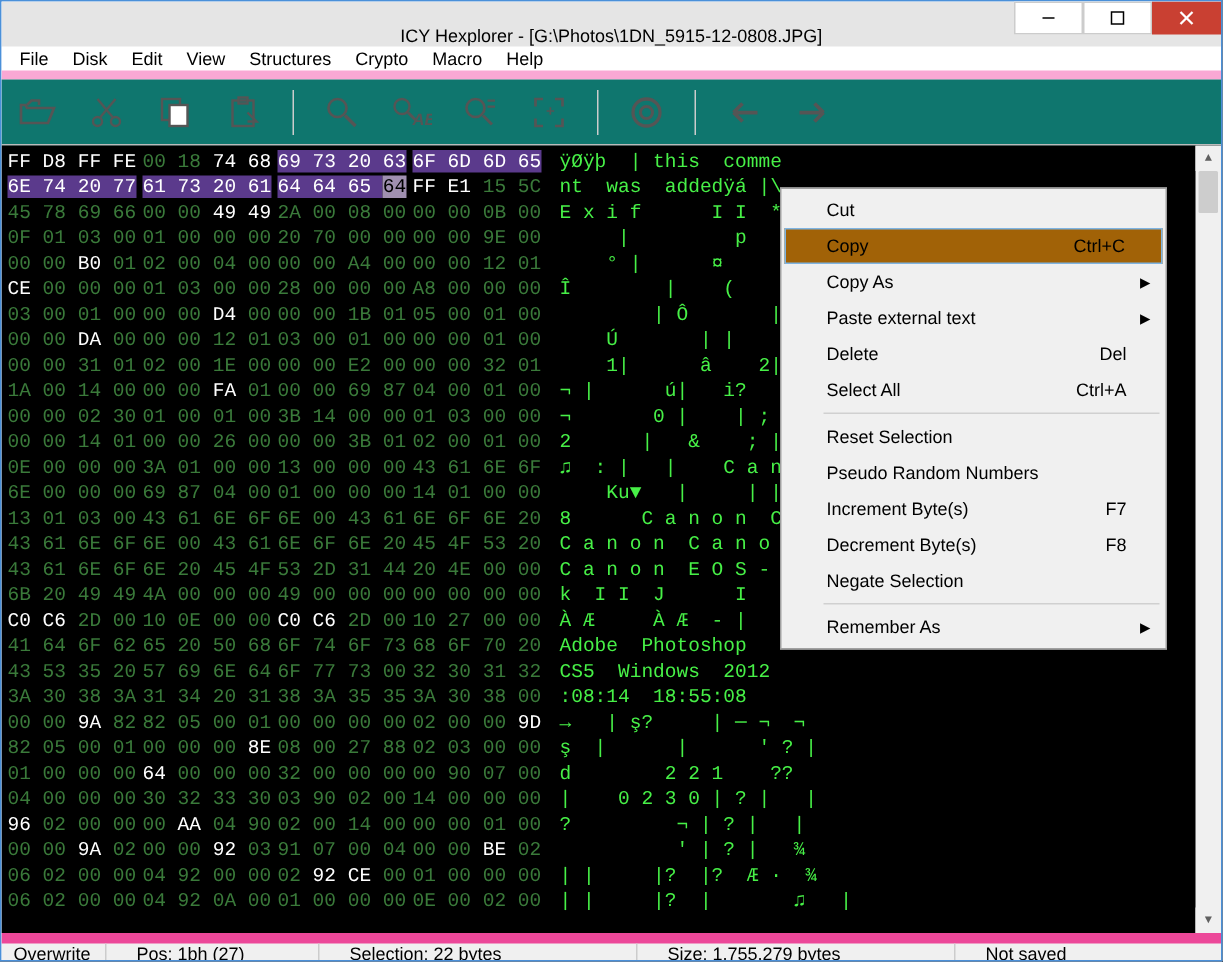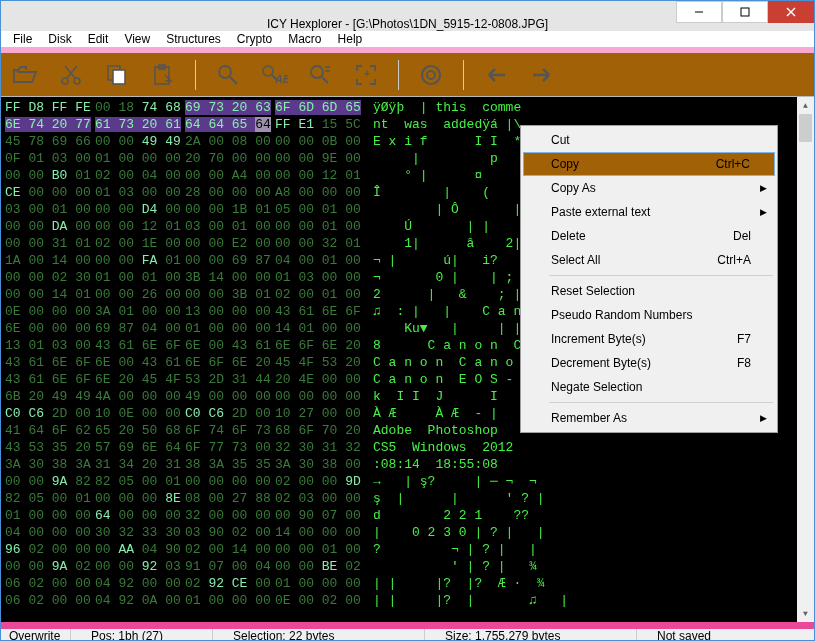--- a/index.html
+++ b/index.html
@@ -7,31 +7,31 @@
     .titlebar { height: 30px; background: #e5e5e5; display: flex; align-items: flex-end; justify-content: center; position: relative; }
     .titlebar-title { font-size: 12px; color: #000; }
     .win-controls { position: absolute; right: 0; top: 0; display: flex; height: 22px; }
     .win-btn { width: 46px; height: 22px; display: flex; align-items: center; justify-content: center; font-size: 10px; }
     .win-min { background: #fff; border: 1px solid #ccc; }
     .win-max { background: #fff; border: 1px solid #ccc; }
     .win-close { background: #c94032; color: #fff; }
     .win-close svg { stroke: #fff; }
     .menubar { height: 22px; background: #fff; display: flex; align-items: center; padding: 0 4px; border-bottom: 6px solid #f9a8d4; }
     .menu-item { padding: 2px 8px; font-size: 12px; color: #000; }
-    .toolbar { height: 44px; background: #a16207; display: flex; align-items: center; padding: 4px 8px; gap: 14px; border-bottom: 1px solid #bbb; }
+    .toolbar { height: 44px; background: #0f766e; display: flex; align-items: center; padding: 4px 8px; gap: 14px; border-bottom: 1px solid #bbb; }
     .tool-btn { width: 32px; height: 32px; display: flex; align-items: center; justify-content: center; }
     .tool-sep { width: 1px; height: 30px; background: #ccc; margin: 0 2px; }
     .hex-area { height: 525px; background: #000; position: relative; font-family: "Courier New", monospace; font-size: 13px; line-height: 17px; overflow: hidden; display: flex; }
     .hex-content { flex: 1; padding: 2px 4px; }
     .hex-row { display: flex; white-space: pre; }
     .hex-col { width: 90px; }
     .ascii-col { width: 330px; padding-left: 8px; }
     .clr-dim { color: #3a7a3a; }
     .clr-br  { color: #47f047; }
-    .clr-wh  { color: #86efac; }
+    .clr-wh  { color: #ffffff; }
     .sel-bg { background: #5b3a8c; }
     .sel-cur { background: #a090b0; color: #000; }
     .scrollbar { width: 17px; background: #f0f0f0; position: relative; }
     .scroll-btn { width: 17px; height: 17px; background: #f0f0f0; display: flex; align-items: center; justify-content: center; font-size: 8px; color: #606060; }
     .scroll-thumb { position: absolute; top: 17px; left: 2px; width: 13px; height: 28px; background: #cdcdcd; border-radius: 1px; }
     .context-menu { position: absolute; top: 124px; left: 519px; width: 258px; background: #f0f0f0; border: 1px solid #a0a0a0; box-shadow: 3px 3px 6px rgba(0,0,0,0.3); padding: 2px; z-index: 100; }
     .ctx-item { height: 24px; display: flex; align-items: center; padding: 0 24px 0 28px; font-size: 12px; position: relative; }
     .ctx-item.hover { background: #a16207; border: 1px solid #7eb4e2; padding: 0 23px 0 27px; height: 24px; }
     .ctx-item.disabled { color: #888; }
     .ctx-shortcut { position: absolute; right: 24px; }

